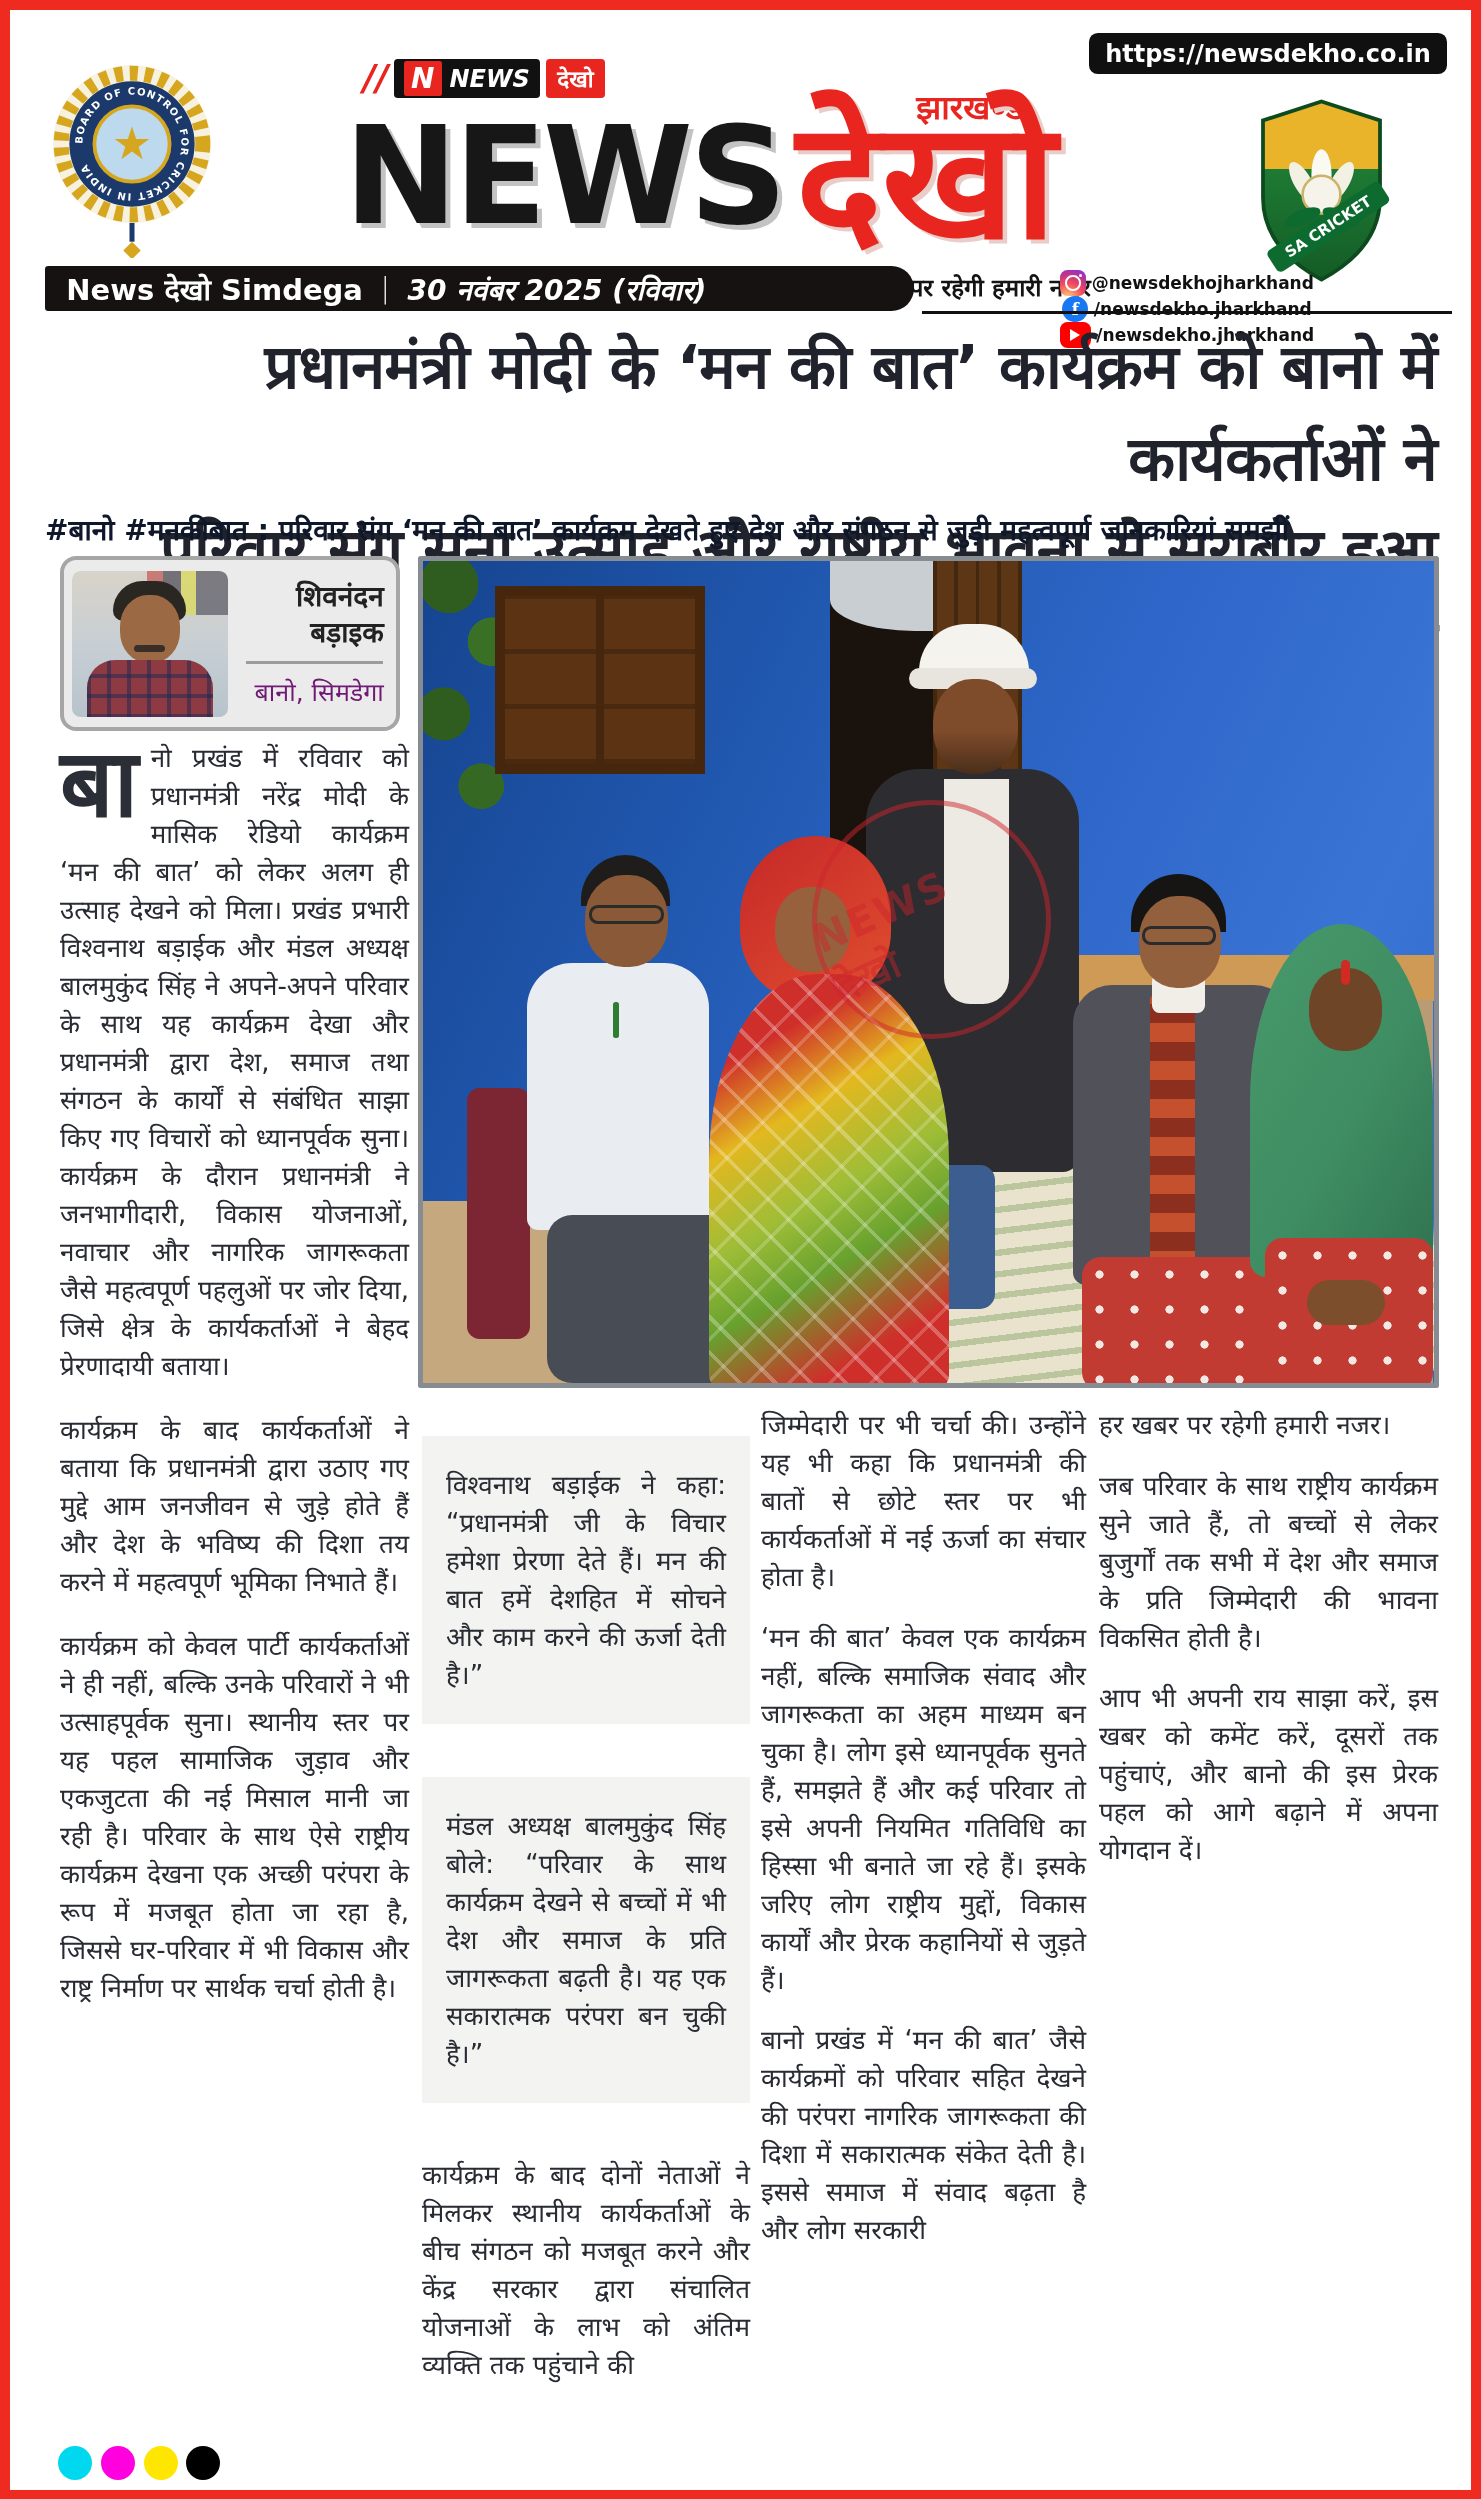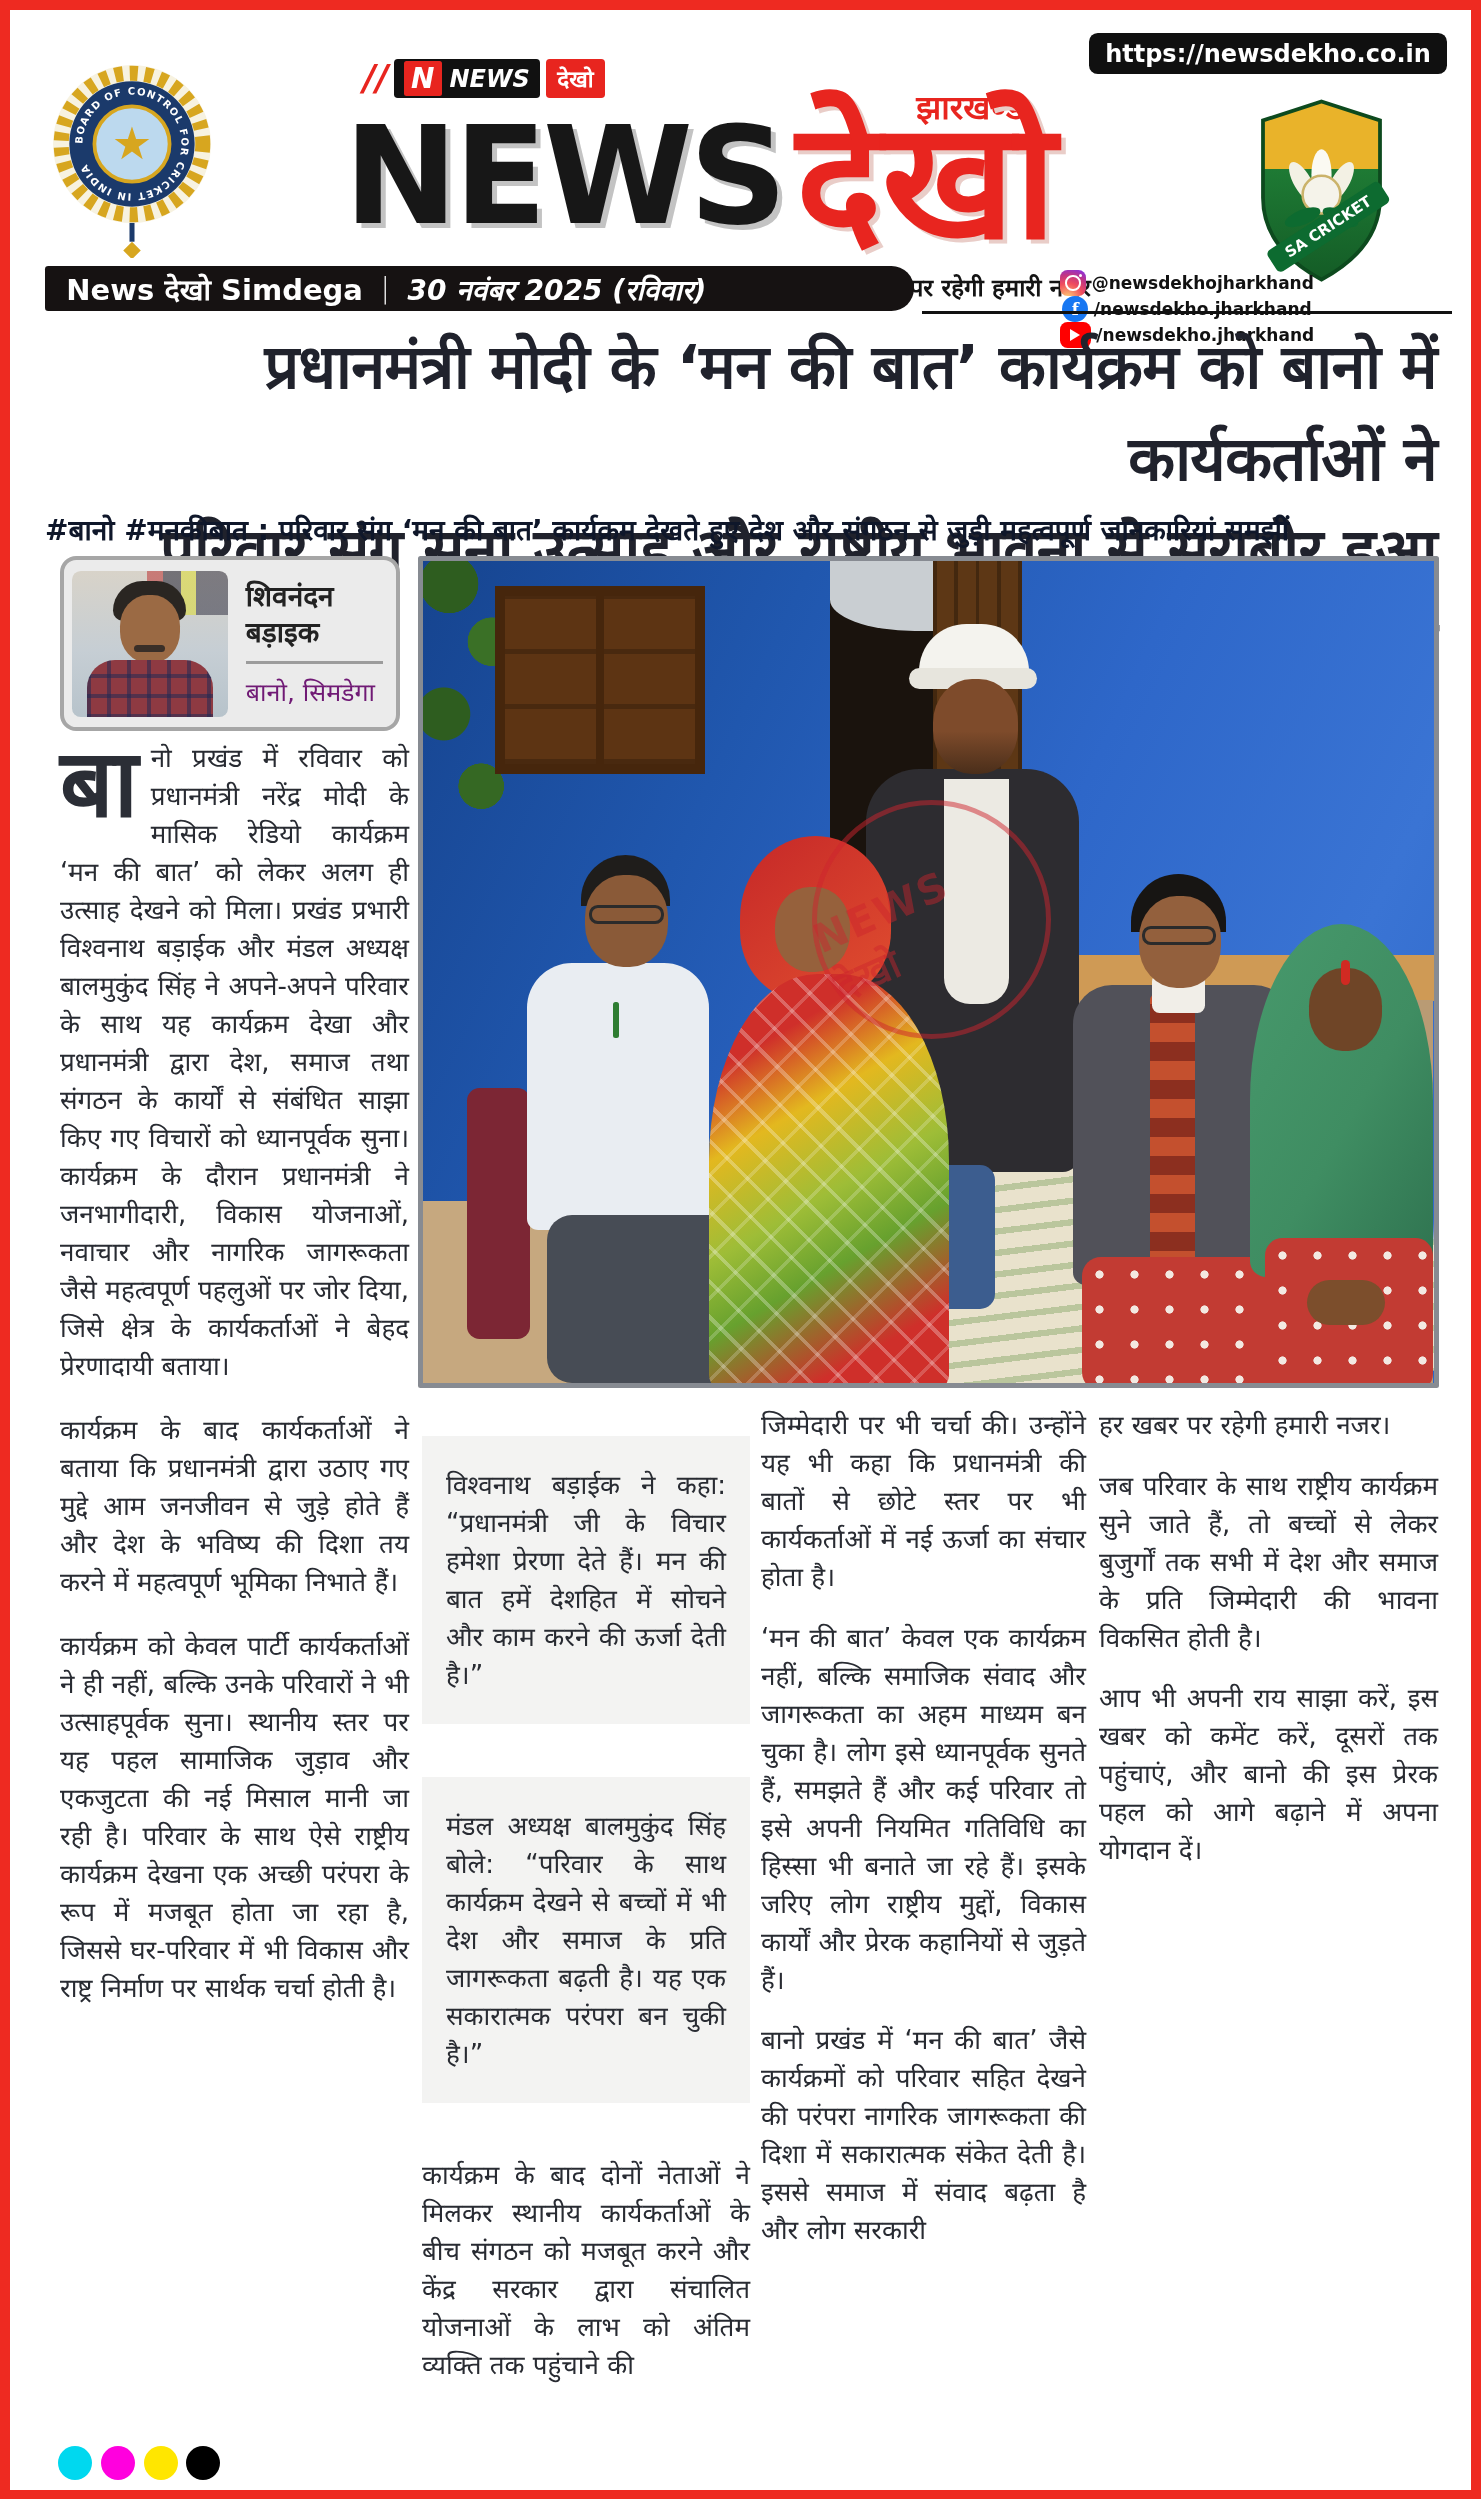--- a/index.html
+++ b/index.html
@@ -59,21 +59,21 @@
                 background:linear-gradient(180deg,#d8d3c9 0%,#c6ced4 55%,#b7c3cb 100%);}
   .author-photo div{position:absolute;}
   .ap-hang{left:75px;top:0;width:82px;height:44px;
            background:linear-gradient(90deg,#b33 0 16.3px,#223 16.3px 34px,#dd3 34px 49px,#334 49px 69px);opacity:.55;}
   .ap-hair{left:41px;top:10px;width:73px;height:40px;background:#2a2622;border-radius:36px 36px 12.6px 12.6px;}
   .ap-face{left:48px;top:24px;width:60px;height:68px;background:#9b6a44;border-radius:46%;}
   .ap-mst{left:62px;top:74px;width:31px;height:7.5px;background:#3a2f28;border-radius:3.8px;}
   .ap-shirt{left:15px;top:89px;width:126px;height:58px;border-radius:28px 28px 0 0;background:#8e3a42;
             background-image:repeating-linear-gradient(90deg,rgba(25,40,85,.5) 0 4.4px,transparent 4.4px 20px),
                              repeating-linear-gradient(0deg,rgba(25,40,85,.5) 0 4.4px,transparent 4.4px 20px);}
-  .author-info{margin-left:17.6px;}
+  .author-info{margin-left:17.6px;text-align:right;}
   .author-name{font-size:28px;font-weight:800;color:#222;line-height:1.3;width:138px;}
   .author-divider{width:137px;height:3.1px;background:#9c9c9c;margin:10px 0;}
   .author-loc{font-size:25px;color:#701a75;}
 
   
   .col{text-align:justify;font-size:26px;line-height:38px;color:#282b32;}
   .col p{margin:0 0 26px;}
   .col1{left:60px;top:739px;width:349px;}
   .dropcap{float:left;font-size:94px;line-height:74px;font-weight:700;color:#2b2e36;padding:7.5px 12.6px 0 0;}
   .col2{left:422px;top:1436px;width:328px;}

